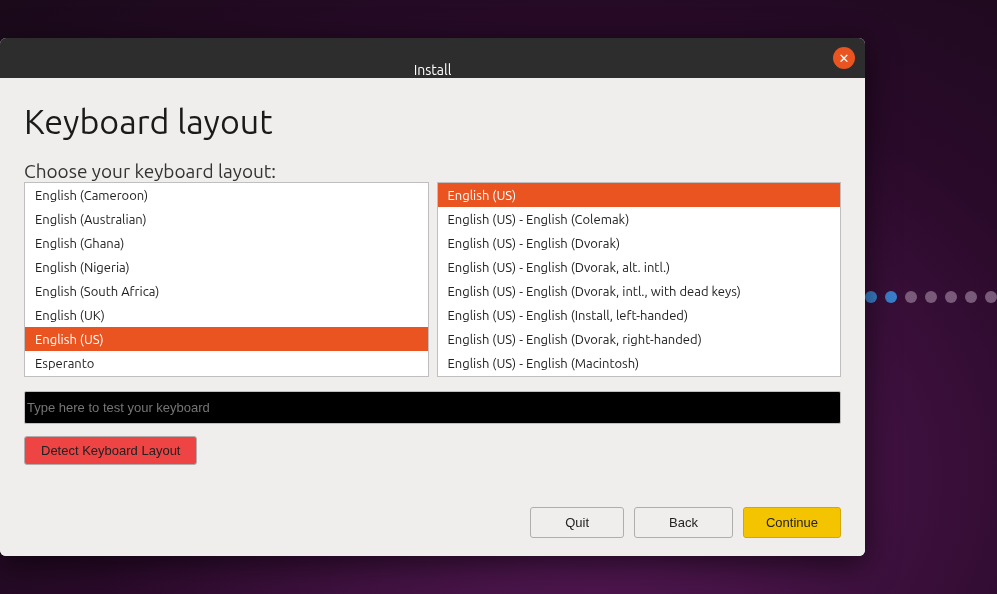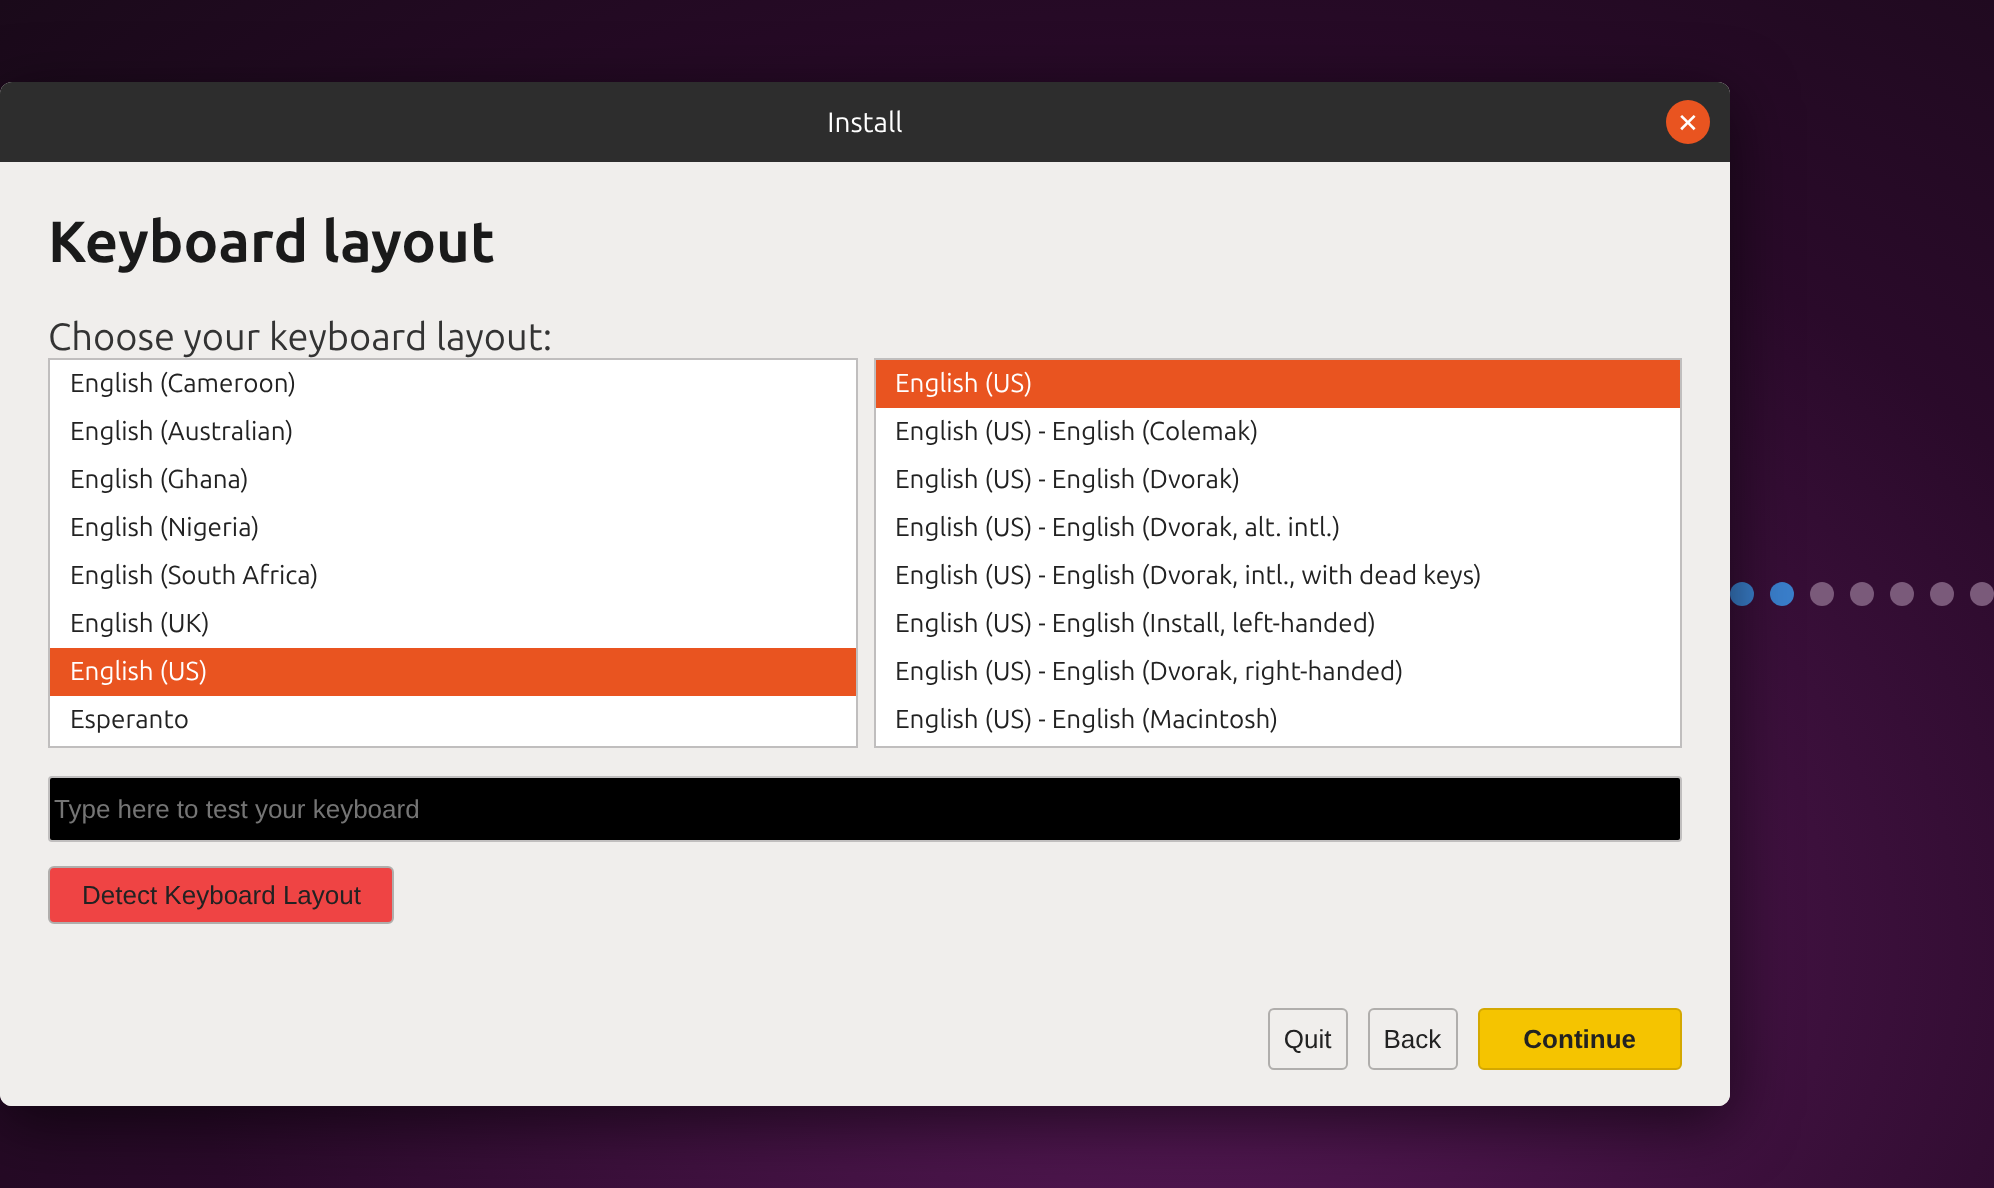--- a/index.html
+++ b/index.html
@@ -21,21 +21,21 @@
       border-radius: 6px;
       box-shadow: 0 8px 32px rgba(0,0,0,0.6);
       overflow: hidden;
       position: relative;
       z-index: 1;
     }
     .titlebar {
       background: #2d2d2d;
       height: 40px;
       display: flex;
-      align-items: center;
+      align-items: flex-end;
       justify-content: center;
       position: relative;
     }
     .titlebar-title {
       color: #ffffff;
       font-size: 14px;
       font-weight: 400;
     }
     .close-btn {
       position: absolute;
@@ -53,22 +53,22 @@
       justify-content: center;
       color: white;
       font-size: 13px;
       line-height: 1;
     }
     .content {
       background: #f0eeec;
       padding: 24px 24px 20px 24px;
     }
     .page-title {
-      font-size: 29px;
-      font-weight: 700;
+      font-size: 34px;
+      font-weight: 400;
       color: #1a1a1a;
       margin-bottom: 20px;
     }
     .subtitle {
       font-size: 19px;
       color: #333;
     }
     .layout-selector {
       display: flex;
       gap: 8px;
@@ -135,35 +135,35 @@
     }
     .action-buttons {
       display: flex;
       justify-content: flex-end;
       gap: 10px;
       margin-top: 10px;
     }
     .btn-quit, .btn-back {
       background: #f0eeec;
       border: 1px solid #b0aeac;
-      padding: 7px 7px;
+      padding: 7px 34px;
       font-size: 13px;
       cursor: pointer;
       border-radius: 3px;
       color: #222;
     }
     .btn-continue {
       background: #f5c400;
       border: 1px solid #d4a800;
       padding: 7px 22px;
       font-size: 13px;
       cursor: pointer;
       border-radius: 3px;
       color: #222;
-      font-weight: 700;
+      font-weight: 400;
     }
     .dots-area {
       display: flex;
       justify-content: center;
       gap: 8px;
       padding: 14px 0;
     }
     .dot {
       width: 12px;
       height: 12px;

